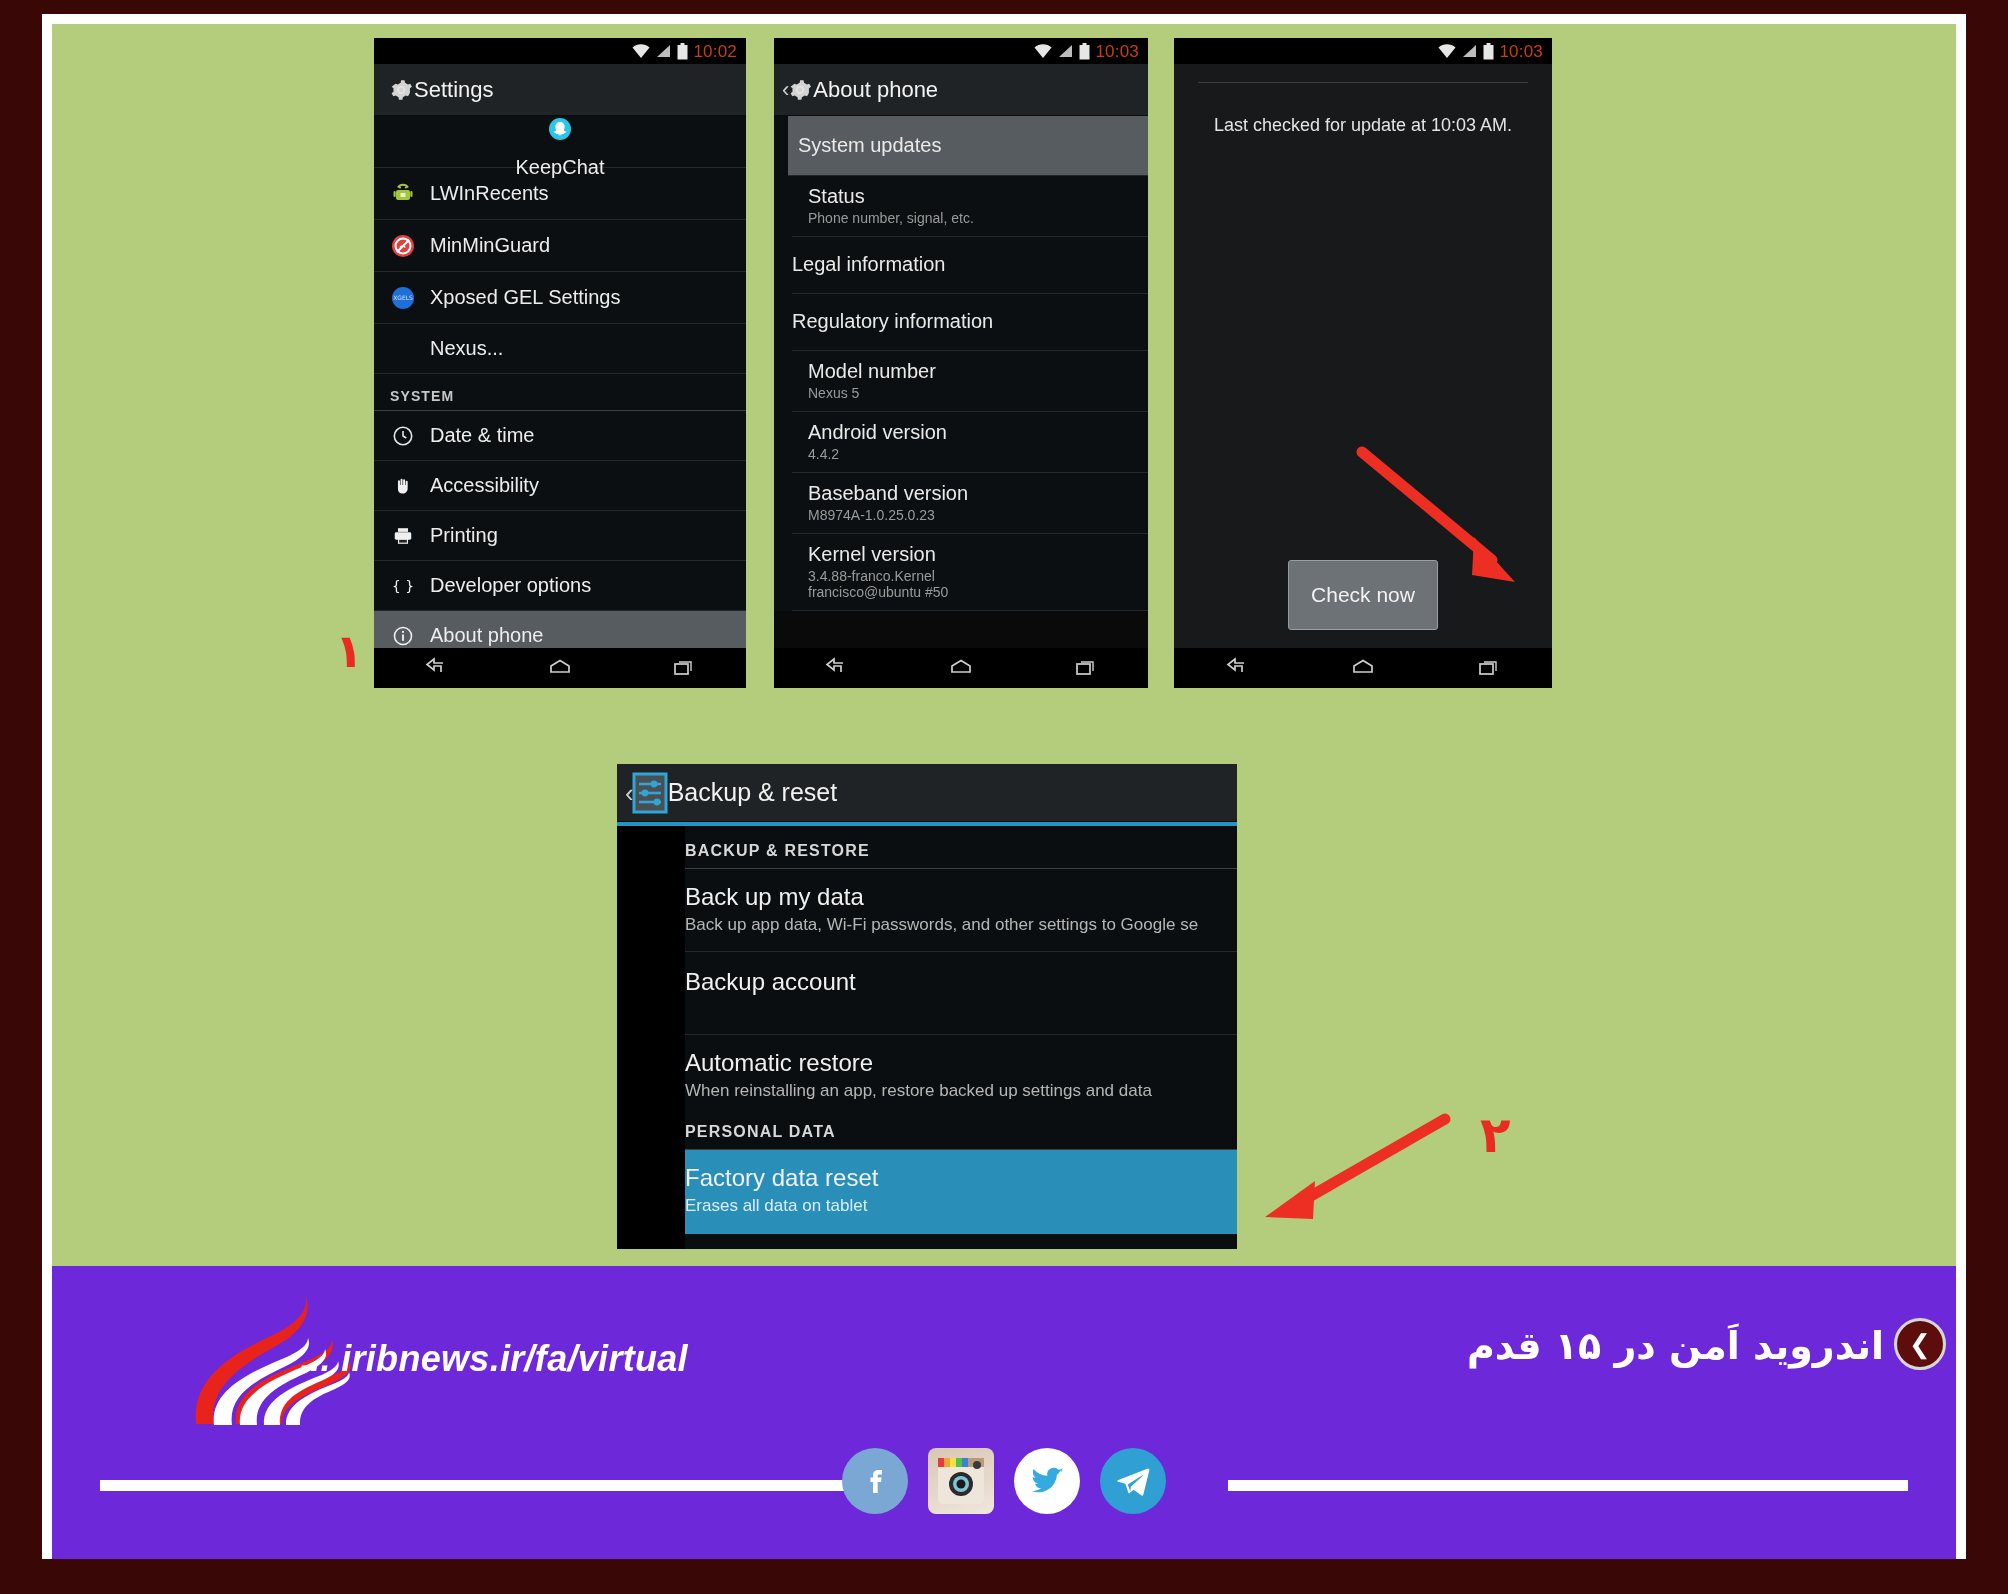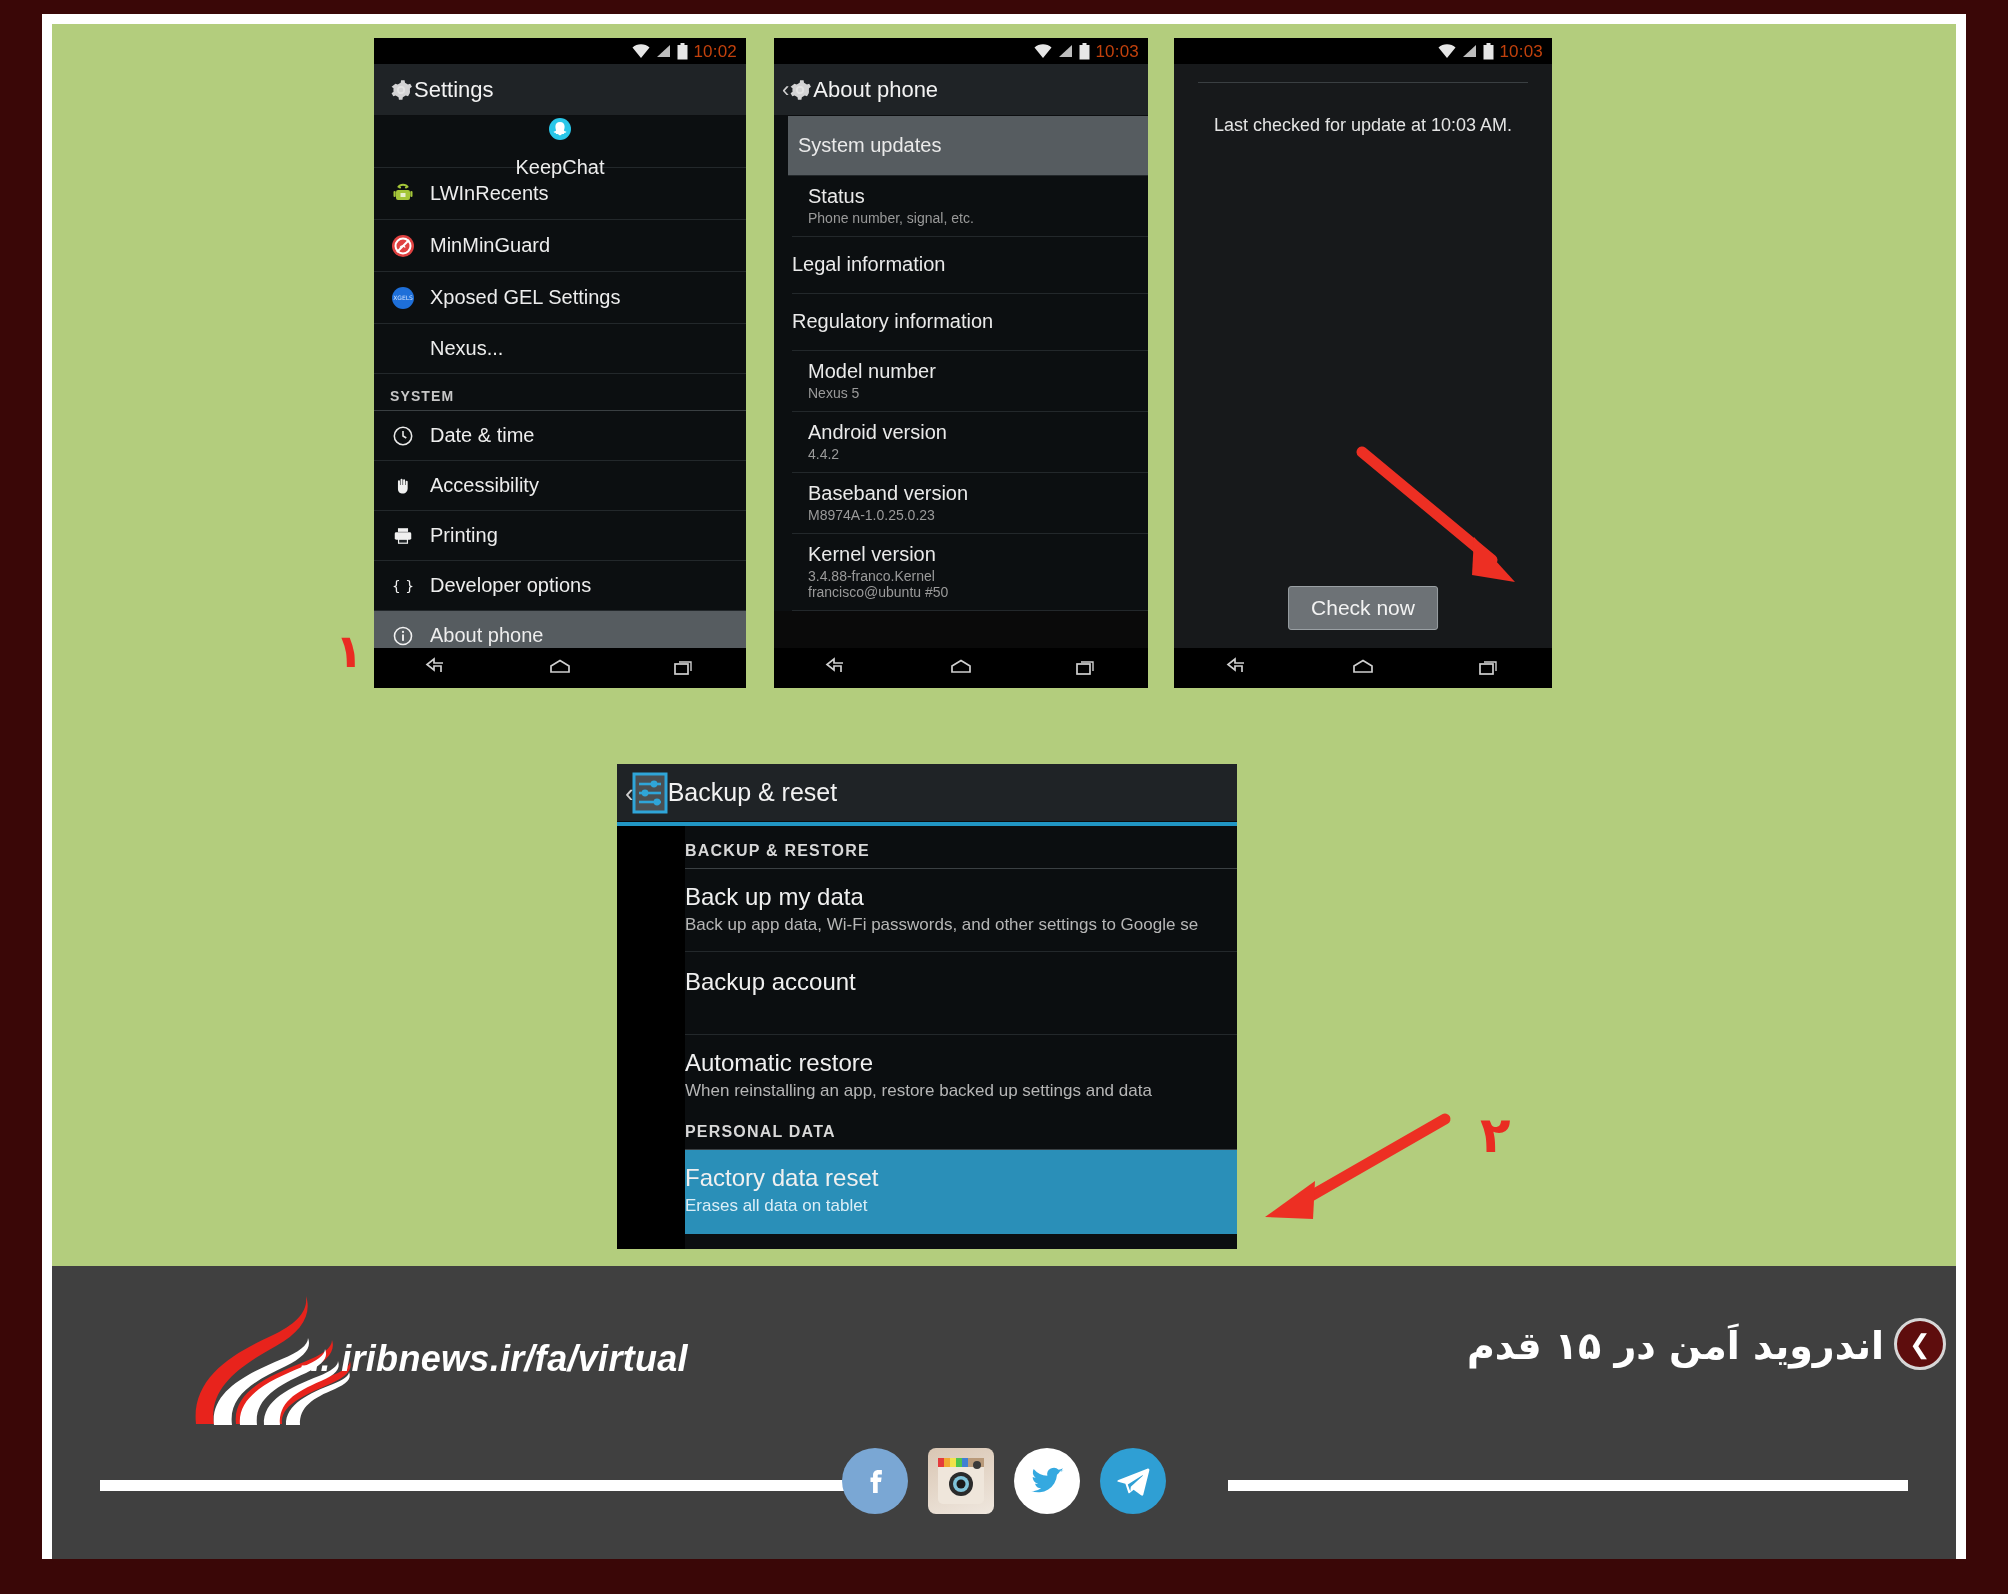--- a/index.html
+++ b/index.html
@@ -134,21 +134,21 @@
   .check-btn {
     position: absolute;
     left: 50%;
     transform: translateX(-50%);
     bottom: 58px;
     background: #6d7276;
     border: 1px solid #9aa0a4;
     border-radius: 3px;
     color: #f2f2f2;
     font-size: 21px;
-    padding: 9px 22px;
+    padding: 22px 22px;
   }
 
   
   .panel {
     position: absolute;
     background: #0b0e10;
     overflow: hidden;
   }
   .panel .actionbar { height: 58px; }
   .panel .actionbar .title { font-size: 25px; }
@@ -179,21 +179,21 @@
     font-size: 46px;
     font-weight: bold;
     font-family: "DejaVu Sans", sans-serif;
   }
 
   
   .banner {
     position: absolute;
     left: 52px; top: 1266px;
     width: 1904px; height: 293px;
-    background: #404040;
+    background: #6d28d9;
     overflow: hidden;
     padding-left: 32px;
   }
   .brand-url {
     position: absolute;
     left: 248px; top: 72px;
     color: #fff;
     font-size: 36px;
     font-style: italic;
     font-weight: bold;

